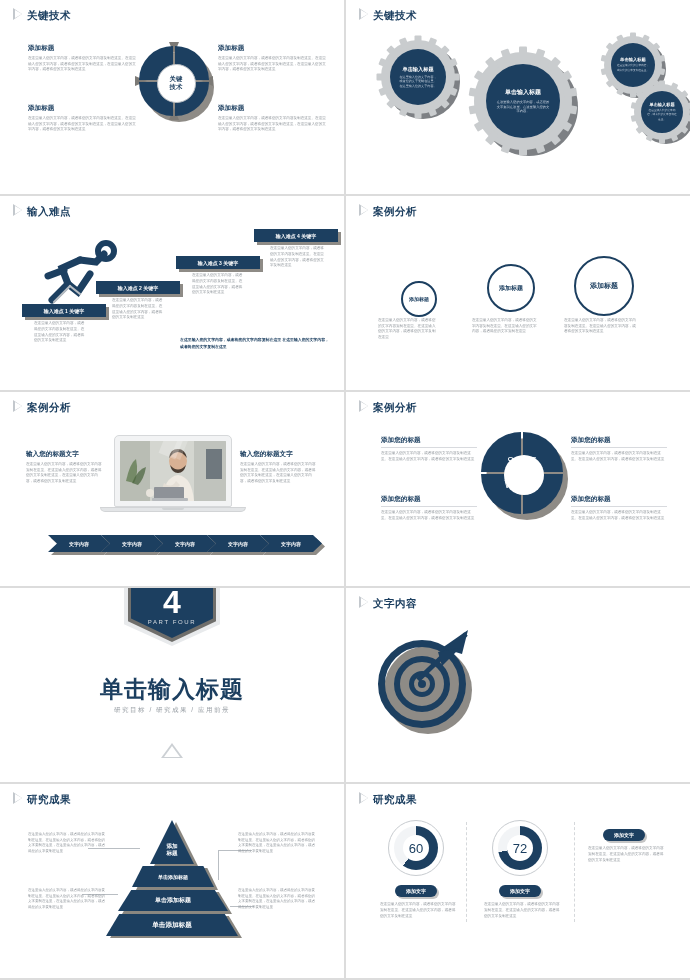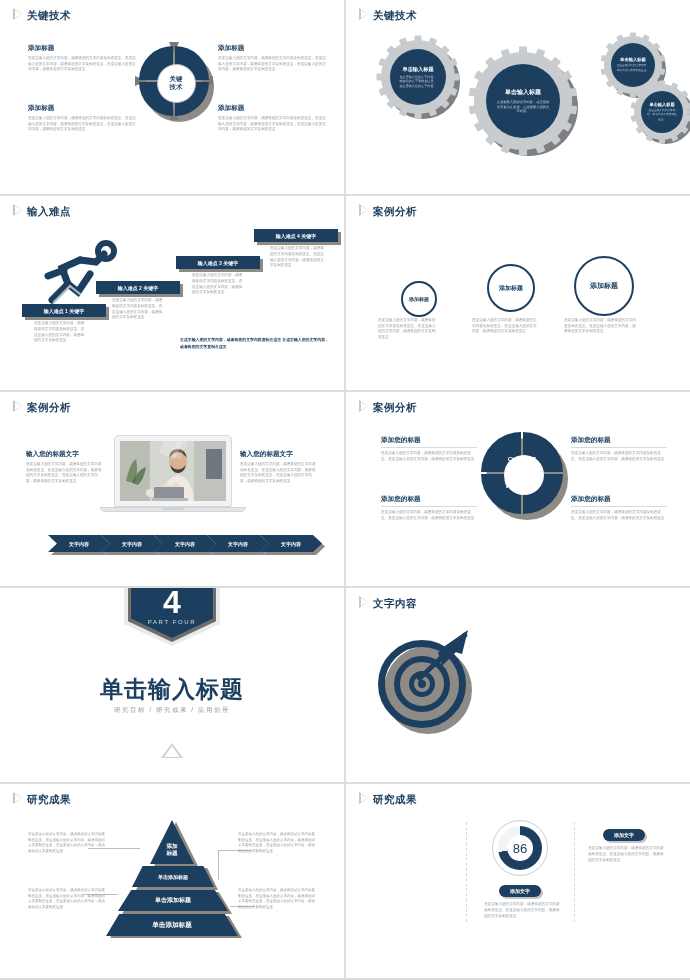--- a/index.html
+++ b/index.html
@@ -584,27 +584,38 @@
 
   <div class="slide s10">
     <div class="hdr">
       <span class="tri"></span>
       <span class="t">研究成果</span>
     </div>
 
     <div class="vdiv" style="left:120px;"></div>
     <div class="vdiv" style="left:228px;"></div>
 
+    <div class="stat" style="left:20px;top:36px;">
+      <div class="dgauge">
+        <div class="outline"></div>
+        <div class="inner" style="background:conic-gradient(#1c3f60 0 60%, #f2f4f6 60% 100%);"></div>
+        <div class="hole">
+          <b>60</b>
+        </div>
+      </div>
+      <span class="pill">添加文字</span>
+      <div class="statbody">在这里输入您的文字内容，或者将您的文字内容复制在这里。在这里输入您的文字内容，或者将您的文字复制在这里</div>
+    </div>
 
     <div class="stat" style="left:124px;top:36px;">
       <div class="dgauge">
         <div class="outline"></div>
         <div class="inner" style="background:conic-gradient(#1c3f60 0 72%, #f2f4f6 72% 100%);"></div>
         <div class="hole">
-          <b>86</b>
+          <b>72</b>
         </div>
       </div>
       <span class="pill">添加文字</span>
       <div class="statbody">在这里输入您的文字内容，或者将您的文字内容复制在这里。在这里输入您的文字内容，或者将您的文字复制在这里</div>
     </div>
 
     <div class="stat" style="left:228px;top:36px;">
       <span class="pill">添加文字</span>
       <div class="statbody">在这里输入您的文字内容，或者将您的文字内容复制在这里。在这里输入您的文字内容，或者将您的文字复制在这里</div>
     </div>

